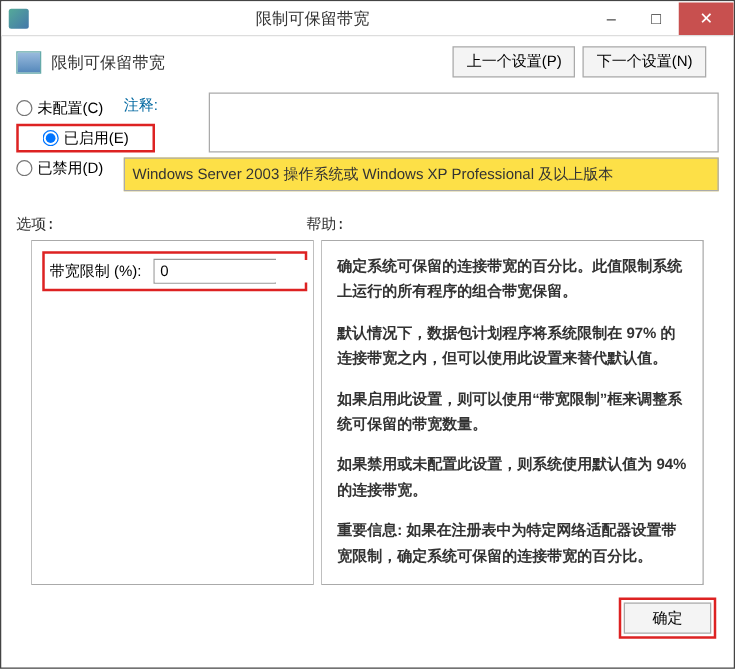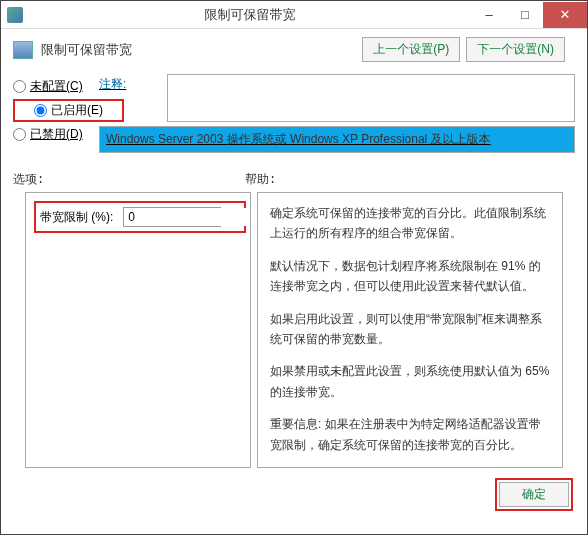--- a/index.html
+++ b/index.html
@@ -7,39 +7,39 @@
 .titlebar { height: 28px; background: #fff; display: flex; align-items: center; border-bottom: 1px solid #ddd; }
 .title-icon { width: 16px; height: 16px; margin: 0 6px; background: linear-gradient(135deg,#5a9,#47a); border-radius: 2px; }
 .title-text { flex: 1; text-align: center; font-size: 13px; color: #333; }
 .win-btns { display: flex; }
 .win-btn { width: 36px; height: 26px; display: flex; align-items: center; justify-content: center; font-size: 13px; color: #333; }
 .win-close { background: #c8504f; color: #fff; width: 44px; }
 .header-row { display: flex; align-items: center; padding: 8px 12px 6px 12px; }
 .hdr-icon { width: 20px; height: 18px; background: linear-gradient(#9bd,#58b); border: 1px solid #6aa; margin-right: 8px; }
 .hdr-title { font-size: 13px; color: #333; flex: 1; }
 .nav-btns { display: flex; gap: 6px; margin-right: 10px; }
-.btn { border: 1px solid #aaa; background: #f4f4f4; padding: 3px 10px; font-size: 12px; color: #15803d; cursor: pointer; }
-.top-area { display: flex; padding: 2px 12px 2px 12px; text-decoration: underline; }
+.btn { border: 1px solid #aaa; background: #f4f4f4; padding: 3px 10px; font-size: 12px; color: #000000; cursor: pointer; }
+.top-area { display: flex; padding: 2px 12px 2px 12px; }
 .radios { width: 86px; padding-top: 4px; }
 .radio { display: flex; align-items: center; margin: 4px 0; cursor: pointer; white-space: nowrap; }
 .radio input { margin-right: 4px; }
 .highlight { border: 2px solid #d22; padding: 1px 19px; display: inline-flex; align-items: center; }
 .form-col { flex: 1; }
 .form-row { display: flex; margin: 4px 0; }
 .form-label { width: 68px; color: #0369a1; padding-top: 2px; }
 .comment-box { flex: 1; height: 48px; border: 1px solid #aaa; background: #fff; padding: 2px; font-size: 12px; resize: none; }
-.platform-box { flex: 1; border: 1px solid #aaa; background: #0ea5e9; padding: 4px 6px; font-size: 12px; color: #333; }
+.platform-box { flex: 1; border: 1px solid #aaa; background: #fde047; padding: 4px 6px; font-size: 12px; color: #333; }
 .mid-labels { display: flex; padding: 12px 12px 4px 12px; }
 .mid-labels .lbl { color: #333; font-family: Liberation Mono, monospace; }
 .mid-labels .left { width: 232px; }
 .panels { display: flex; padding: 0 24px; gap: 6px; }
 .panel { border: 1px solid #aaa; background: #fff; height: 276px; overflow: auto; }
 .panel-left { width: 226px; padding: 8px; }
 .panel-right { flex: 1; padding: 10px 12px; line-height: 1.7; color: #333; }
-.panel-right p { margin-bottom: 12px; }
+.panel-right p { margin-bottom: 12px; font-weight: bold; }
 .spin-red { border: 2px solid #d22; padding: 4px; display: flex; align-items: center; width: 212px; }
 .spin-label { margin-right: 10px; }
 .spin { border: 1px solid #999; width: 98px; height: 20px; display: flex; }
 .spin input { border: none; flex: 1; padding: 0 4px; font-size: 12px; outline: none; }
 .footer { display: flex; justify-content: flex-end; padding: 10px 14px; gap: 8px; }
 .ok-red { border: 2px solid #d22; padding: 2px; text-decoration: underline; }
 </style>
 </head>
 <body>
 
@@ -100,23 +100,23 @@
     <div class="spin-red">
       <span class="spin-label">带宽限制 (%):</span>
       <div class="spin">
         <input type="text" value="0" style="">
 
       </div>
     </div>
   </div>
   <div class="panel panel-right">
     <p>确定系统可保留的连接带宽的百分比。此值限制系统上运行的所有程序的组合带宽保留。</p>
-    <p>默认情况下，数据包计划程序将系统限制在 91% 的连接带宽之内，但可以使用此设置来替代默认值。</p>
+    <p>默认情况下，数据包计划程序将系统限制在 97% 的连接带宽之内，但可以使用此设置来替代默认值。</p>
     <p>如果启用此设置，则可以使用“带宽限制”框来调整系统可保留的带宽数量。</p>
-    <p>如果禁用或未配置此设置，则系统使用默认值为 65% 的连接带宽。</p>
+    <p>如果禁用或未配置此设置，则系统使用默认值为 94% 的连接带宽。</p>
     <p>重要信息: 如果在注册表中为特定网络适配器设置带宽限制，确定系统可保留的连接带宽的百分比。</p>
   </div>
 </div>
 
 <div class="footer">
   <span class="ok-red">
     <button class="btn" style="padding:3px 22px">确定</button>
   </span>
 </div>
 

